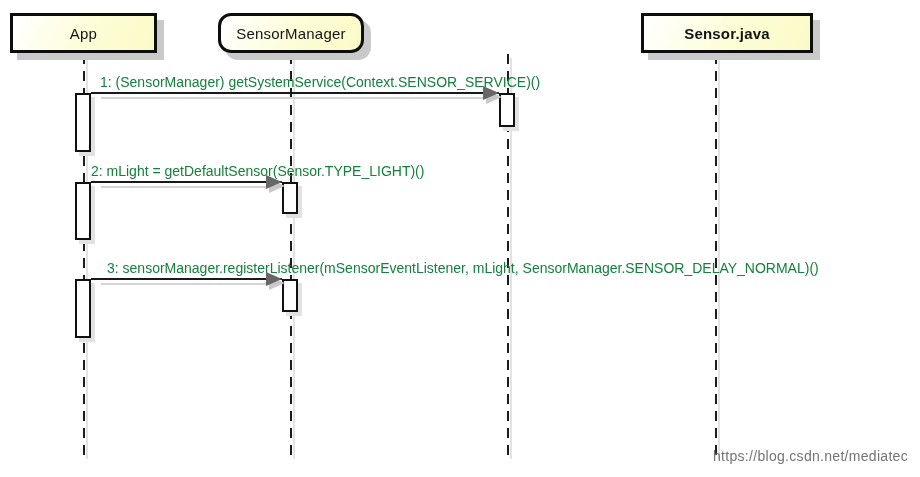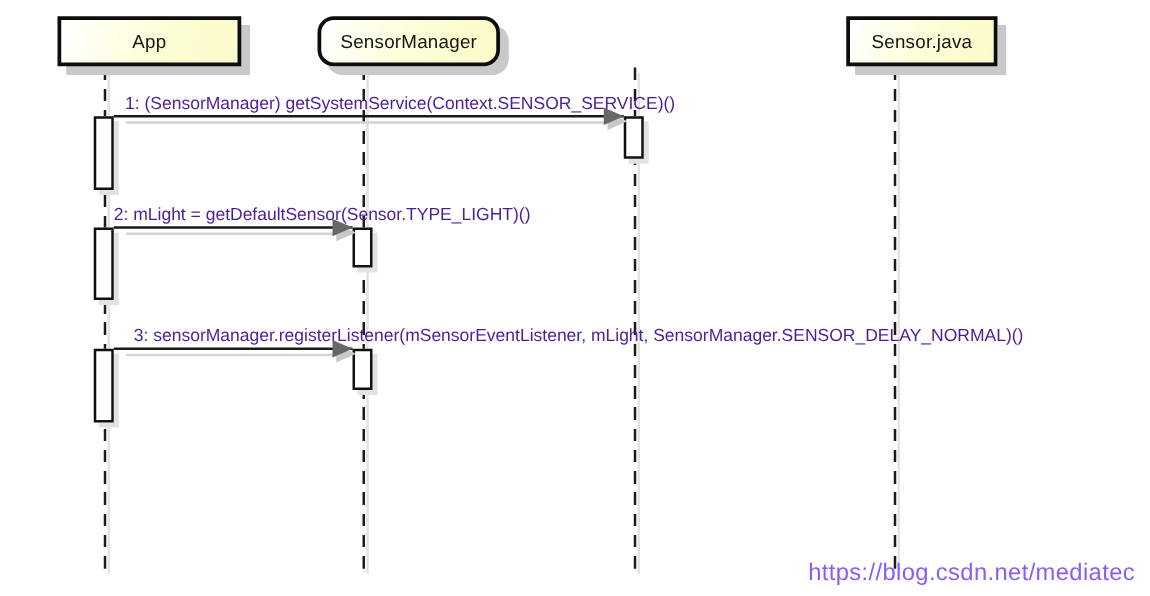--- a/index.html
+++ b/index.html
@@ -44,21 +44,20 @@
     position: absolute;
     top: 13px;
     height: 40px;
     box-sizing: border-box;
     border: 3px solid #0d0d0d;
     background: linear-gradient(115deg, #ffffff 2%, #fdfdd6 55%, #fafac8 100%);
     box-shadow: 7px 7px 0 #c9c9c9;
     display: flex;
     align-items: center;
     justify-content: center;
-    margin-left: 36px;
   }
   .actor .actor-label {
     font-size: 15px;
     color: #141414;
     letter-spacing: 0.2px;
   }
 
   
   .activation {
     position: absolute;
@@ -77,21 +76,21 @@
     background: #1a1a1a;
   }
   .msg-line-shadow {
     position: absolute;
     height: 2px;
     background: #d4d4d4;
   }
   .msg-label {
     position: absolute;
     font-size: 14px;
-    color: #4c1d95;
+    color: #15803d;
     white-space: nowrap;
   }
   .arrowhead {
     position: absolute;
     width: 0; height: 0;
     border-top: 7px solid transparent;
     border-bottom: 7px solid transparent;
     border-left: 16px solid #676767;
   }
   .arrowhead-shadow {
@@ -100,22 +99,22 @@
     border-top: 7px solid transparent;
     border-bottom: 7px solid transparent;
     border-left: 16px solid #c8c8c8;
   }
 
   
   .watermark {
     position: absolute;
     right: 12px;
     top: 448px;
-    font-size: 19px;
-    color: #8b5cf6;
+    font-size: 14px;
+    color: #737373;
     letter-spacing: 0.3px;
   }
 </style>
 </head>
 <body>
 
 <div class="canvas">
 
   <div class="lifeline" style="left:83px;">
     <div class="dash-shadow"></div>
@@ -133,21 +132,21 @@
     <div class="dash-shadow"></div>
     <div class="dash"></div>
   </div>
 
   <div class="actor" style="left:10px; width:147px;">
     <span class="actor-label">App</span>
   </div>
   <div class="actor" style="left:218px; width:146px;border-radius:13px;">
     <span class="actor-label">SensorManager</span>
   </div>
-  <div class="actor" style="left:641px; width:121px;">
+  <div class="actor" style="left:641px; width:172px;font-weight:bold;">
     <span class="actor-label">Sensor.java</span>
   </div>
 
   <div class="activation" style="left:75px; top:93px;  height:59px;"></div>
   <div class="activation" style="left:75px; top:182px; height:58px;"></div>
   <div class="activation" style="left:75px; top:279px; height:59px;"></div>
   <div class="activation" style="left:499px; top:93px;  height:34px;"></div>
   <div class="activation" style="left:282px; top:182px; height:32px;"></div>
   <div class="activation" style="left:282px; top:279px; height:33px;"></div>
 

